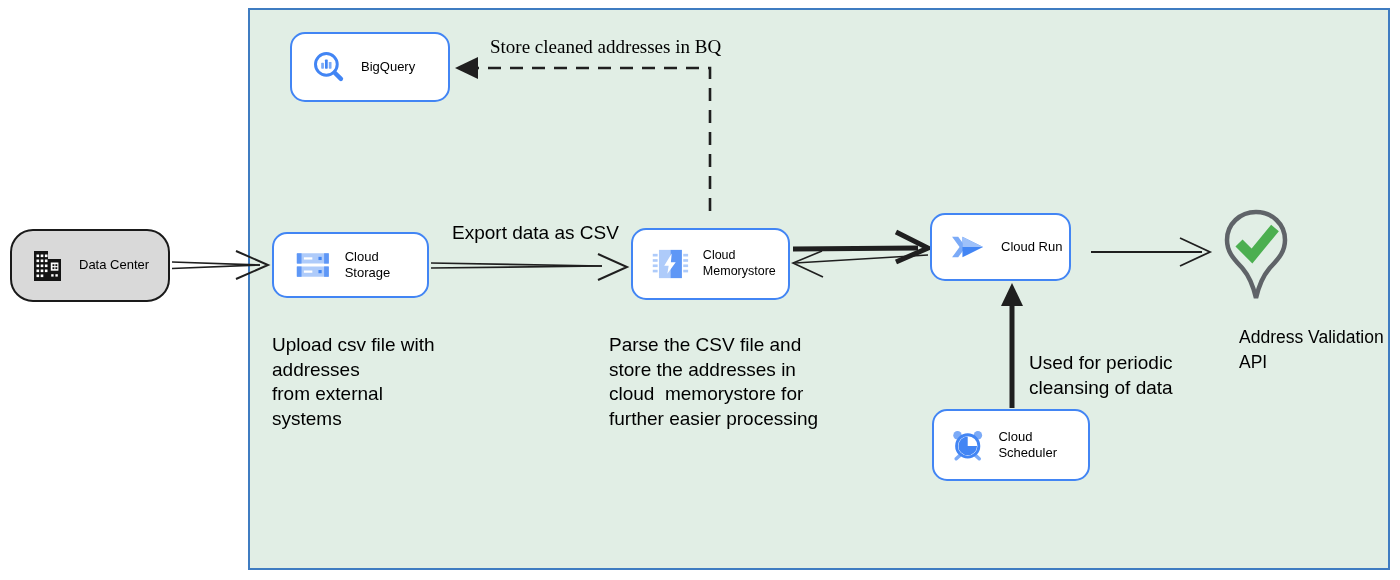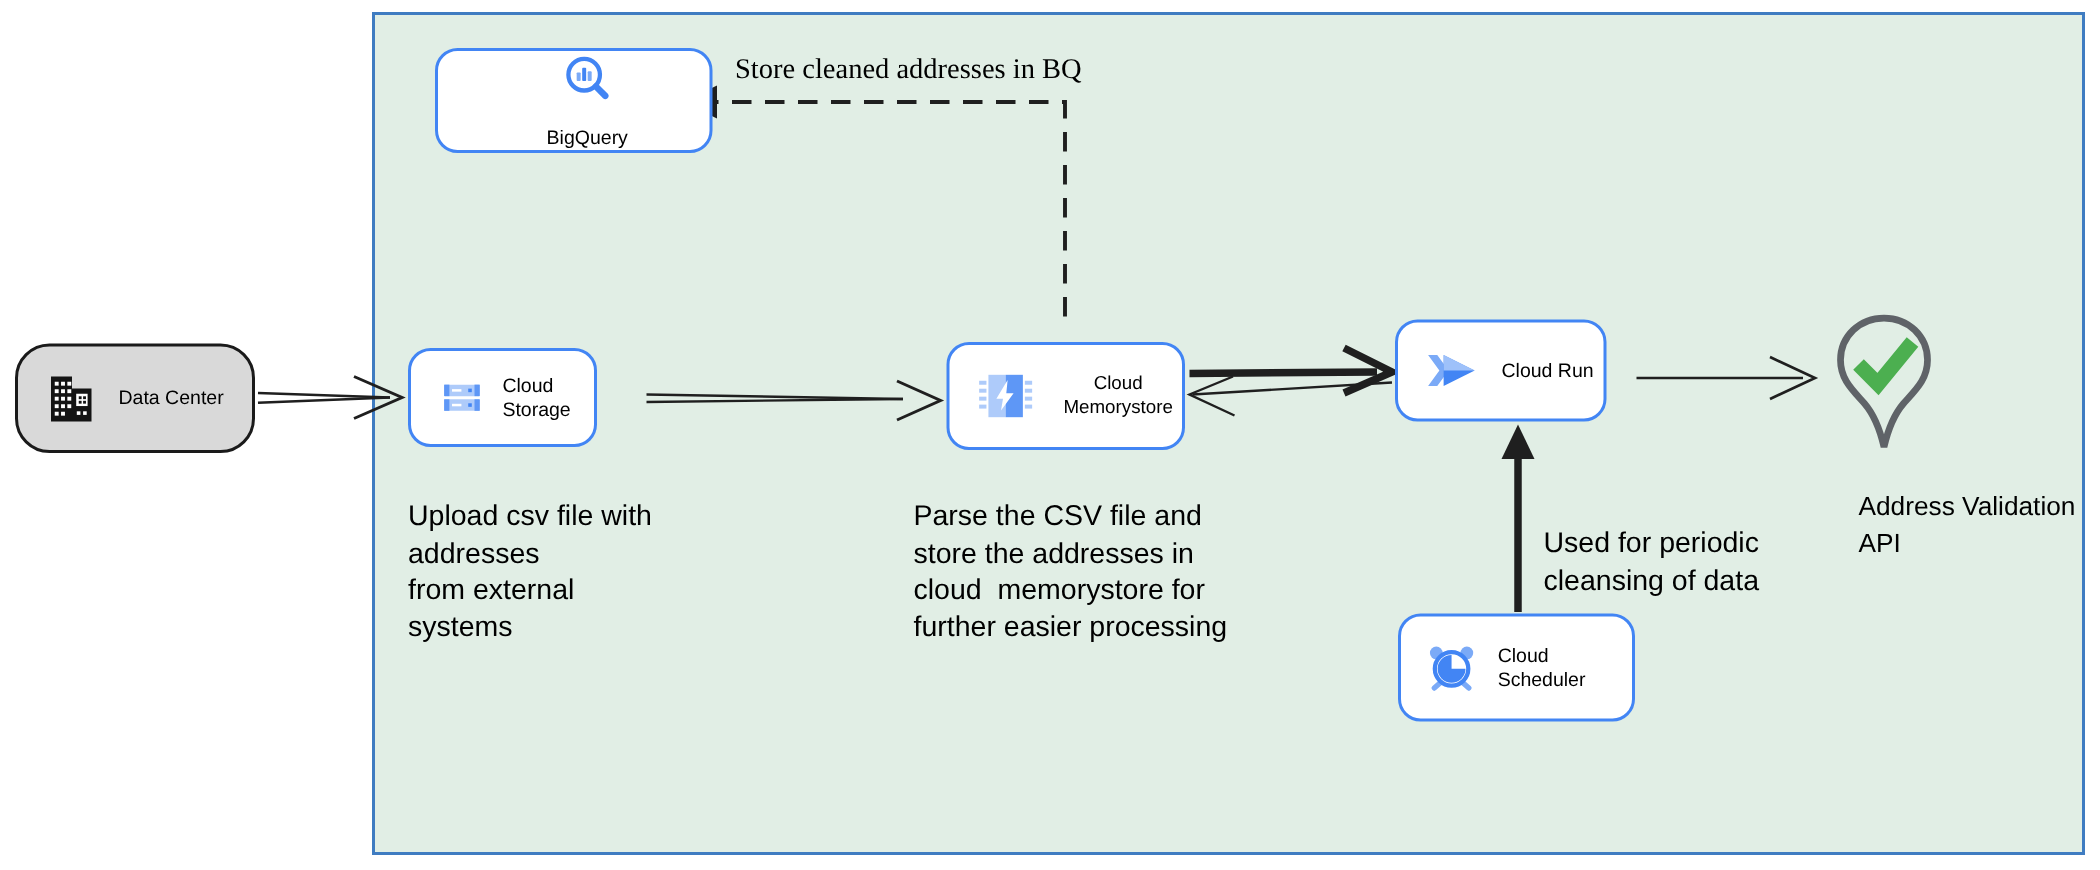--- a/index.html
+++ b/index.html
@@ -135,32 +135,32 @@
           <rect x="25.4" y="16.2" width="1.9" height="1.9"></rect>
         <rect x="22.5" y="19.2" width="1.9" height="1.9"></rect>
           <rect x="25.4" y="19.2" width="1.9" height="1.9"></rect>
       </g>
       <rect class="fw" x="21.2" y="26.2" width="2.4" height="2.4"></rect>
       <rect class="fw" x="25.4" y="26.2" width="2.4" height="2.4"></rect>
     </svg>
     <span class="label">Data Center</span>
   </div>
 
-  <div class="node" style="left:290px;top:32px;width:185px;height:70px;flex-direction:column;">
+  <div class="node" style="left:290px;top:32px;width:160px;height:70px;">
     <svg width="38" height="38" viewBox="0 0 36 36">
       <circle class="sb" cx="15.5" cy="15.5" r="10.3" fill="none" stroke-width="2.8"></circle>
       <rect class="fm" x="10.6" y="14" width="2.6" height="5.6" rx="0.6"></rect>
       <rect class="fb" x="14.2" y="11" width="2.6" height="8.6" rx="0.6"></rect>
       <rect class="fm" x="17.8" y="13.2" width="2.6" height="6.4" rx="0.6"></rect>
       <line class="sb" x1="23.2" y1="23.2" x2="29.3" y2="29.3" stroke-width="4.2" stroke-linecap="round"></line>
     </svg>
     <span class="label">BigQuery</span>
   </div>
 
-  <div class="node" style="left:272px;top:232px;width:126px;height:66px;padding-left:20px;">
+  <div class="node" style="left:272px;top:232px;width:157px;height:66px;padding-left:20px;">
     <svg width="38" height="29" viewBox="0 0 40 30">
       <g>
         <rect class="fl" x="3" y="2" width="34" height="11" rx="1"></rect>
         <rect class="fd" x="3" y="2" width="5" height="11"></rect>
         <rect class="fd" x="32" y="2" width="5" height="11"></rect>
         <rect class="fw" x="10.5" y="6.3" width="9" height="2.4"></rect>
         <rect class="fb" x="26" y="5.8" width="3.4" height="3.4"></rect>
       </g>
       <g>
         <rect class="fl" x="3" y="16" width="34" height="11" rx="1"></rect>
@@ -182,21 +182,21 @@
           <rect x="2" y="26.5" width="5.5" height="3"></rect>
         <rect x="36.5" y="8.5" width="5.5" height="3"></rect>
           <rect x="36.5" y="14.5" width="5.5" height="3"></rect>
         <rect x="36.5" y="20.5" width="5.5" height="3"></rect>
           <rect x="36.5" y="26.5" width="5.5" height="3"></rect>
       </g>
       <rect class="fl" x="9" y="4" width="13" height="32"></rect>
       <rect class="fd" x="22" y="4" width="13" height="32"></rect>
       <polygon class="fw" points="23.5,8 15,22 20,22 18.5,31 28,18 22.5,18"></polygon>
     </svg>
-    <span class="label" style="width:92px;font-size:12.5px;text-align:center;">Cloud Memorystore</span>
+    <span class="label" style="width:92px;font-size:12.5px;">Cloud Memorystore</span>
   </div>
 
   <div class="node" style="left:930px;top:213px;width:141px;height:68px;">
     <svg width="38" height="32" viewBox="0 0 40 34">
       <polygon class="fm" points="2,6 8.5,6 16.5,17 8.5,28 2,28 10,17"></polygon>
       <polygon class="fb" points="13,6 35,17 13,28"></polygon>
       <polygon class="fl" points="13,6 35,17 13,17" opacity="0.85"></polygon>
     </svg>
     <span class="label">Cloud Run</span>
   </div>
@@ -214,20 +214,21 @@
   </div>
 
   <svg style="position:absolute;left:1220px;top:208px;" width="72" height="100" viewBox="0 0 72 100">
     <path class="pin-path" stroke-width="4.5" d="M36 4 C20 4 7 16 7 32 C7 45 15 52 23 61 C29 68 33 77 36 90 C39 77 43 68 49 61 C57 52 65 45 65 32 C65 16 52 4 36 4 Z"></path>
     <path class="check-path" stroke-width="10" stroke-linejoin="miter" d="M19 35 L32 48 L55 20"></path>
   </svg>
   <div class="note note-small" style="left:1239px;top:325px;width:170px;">Address Validation
 API</div>
 
   <div class="note" style="left:490px;top:35px;font-family:Liberation Serif, serif;">Store cleaned addresses in BQ</div>
+  <div class="note" style="left:452px;top:221px;">Export data as CSV</div>
   <div class="note" style="left:272px;top:333px;">Upload csv file with
 addresses
 from external
 systems</div>
   <div class="note" style="left:609px;top:333px;">Parse the CSV file and
 store the addresses in
 cloud  memorystore for
 further easier processing</div>
   <div class="note" style="left:1029px;top:351px;">Used for periodic
 cleansing of data</div>

